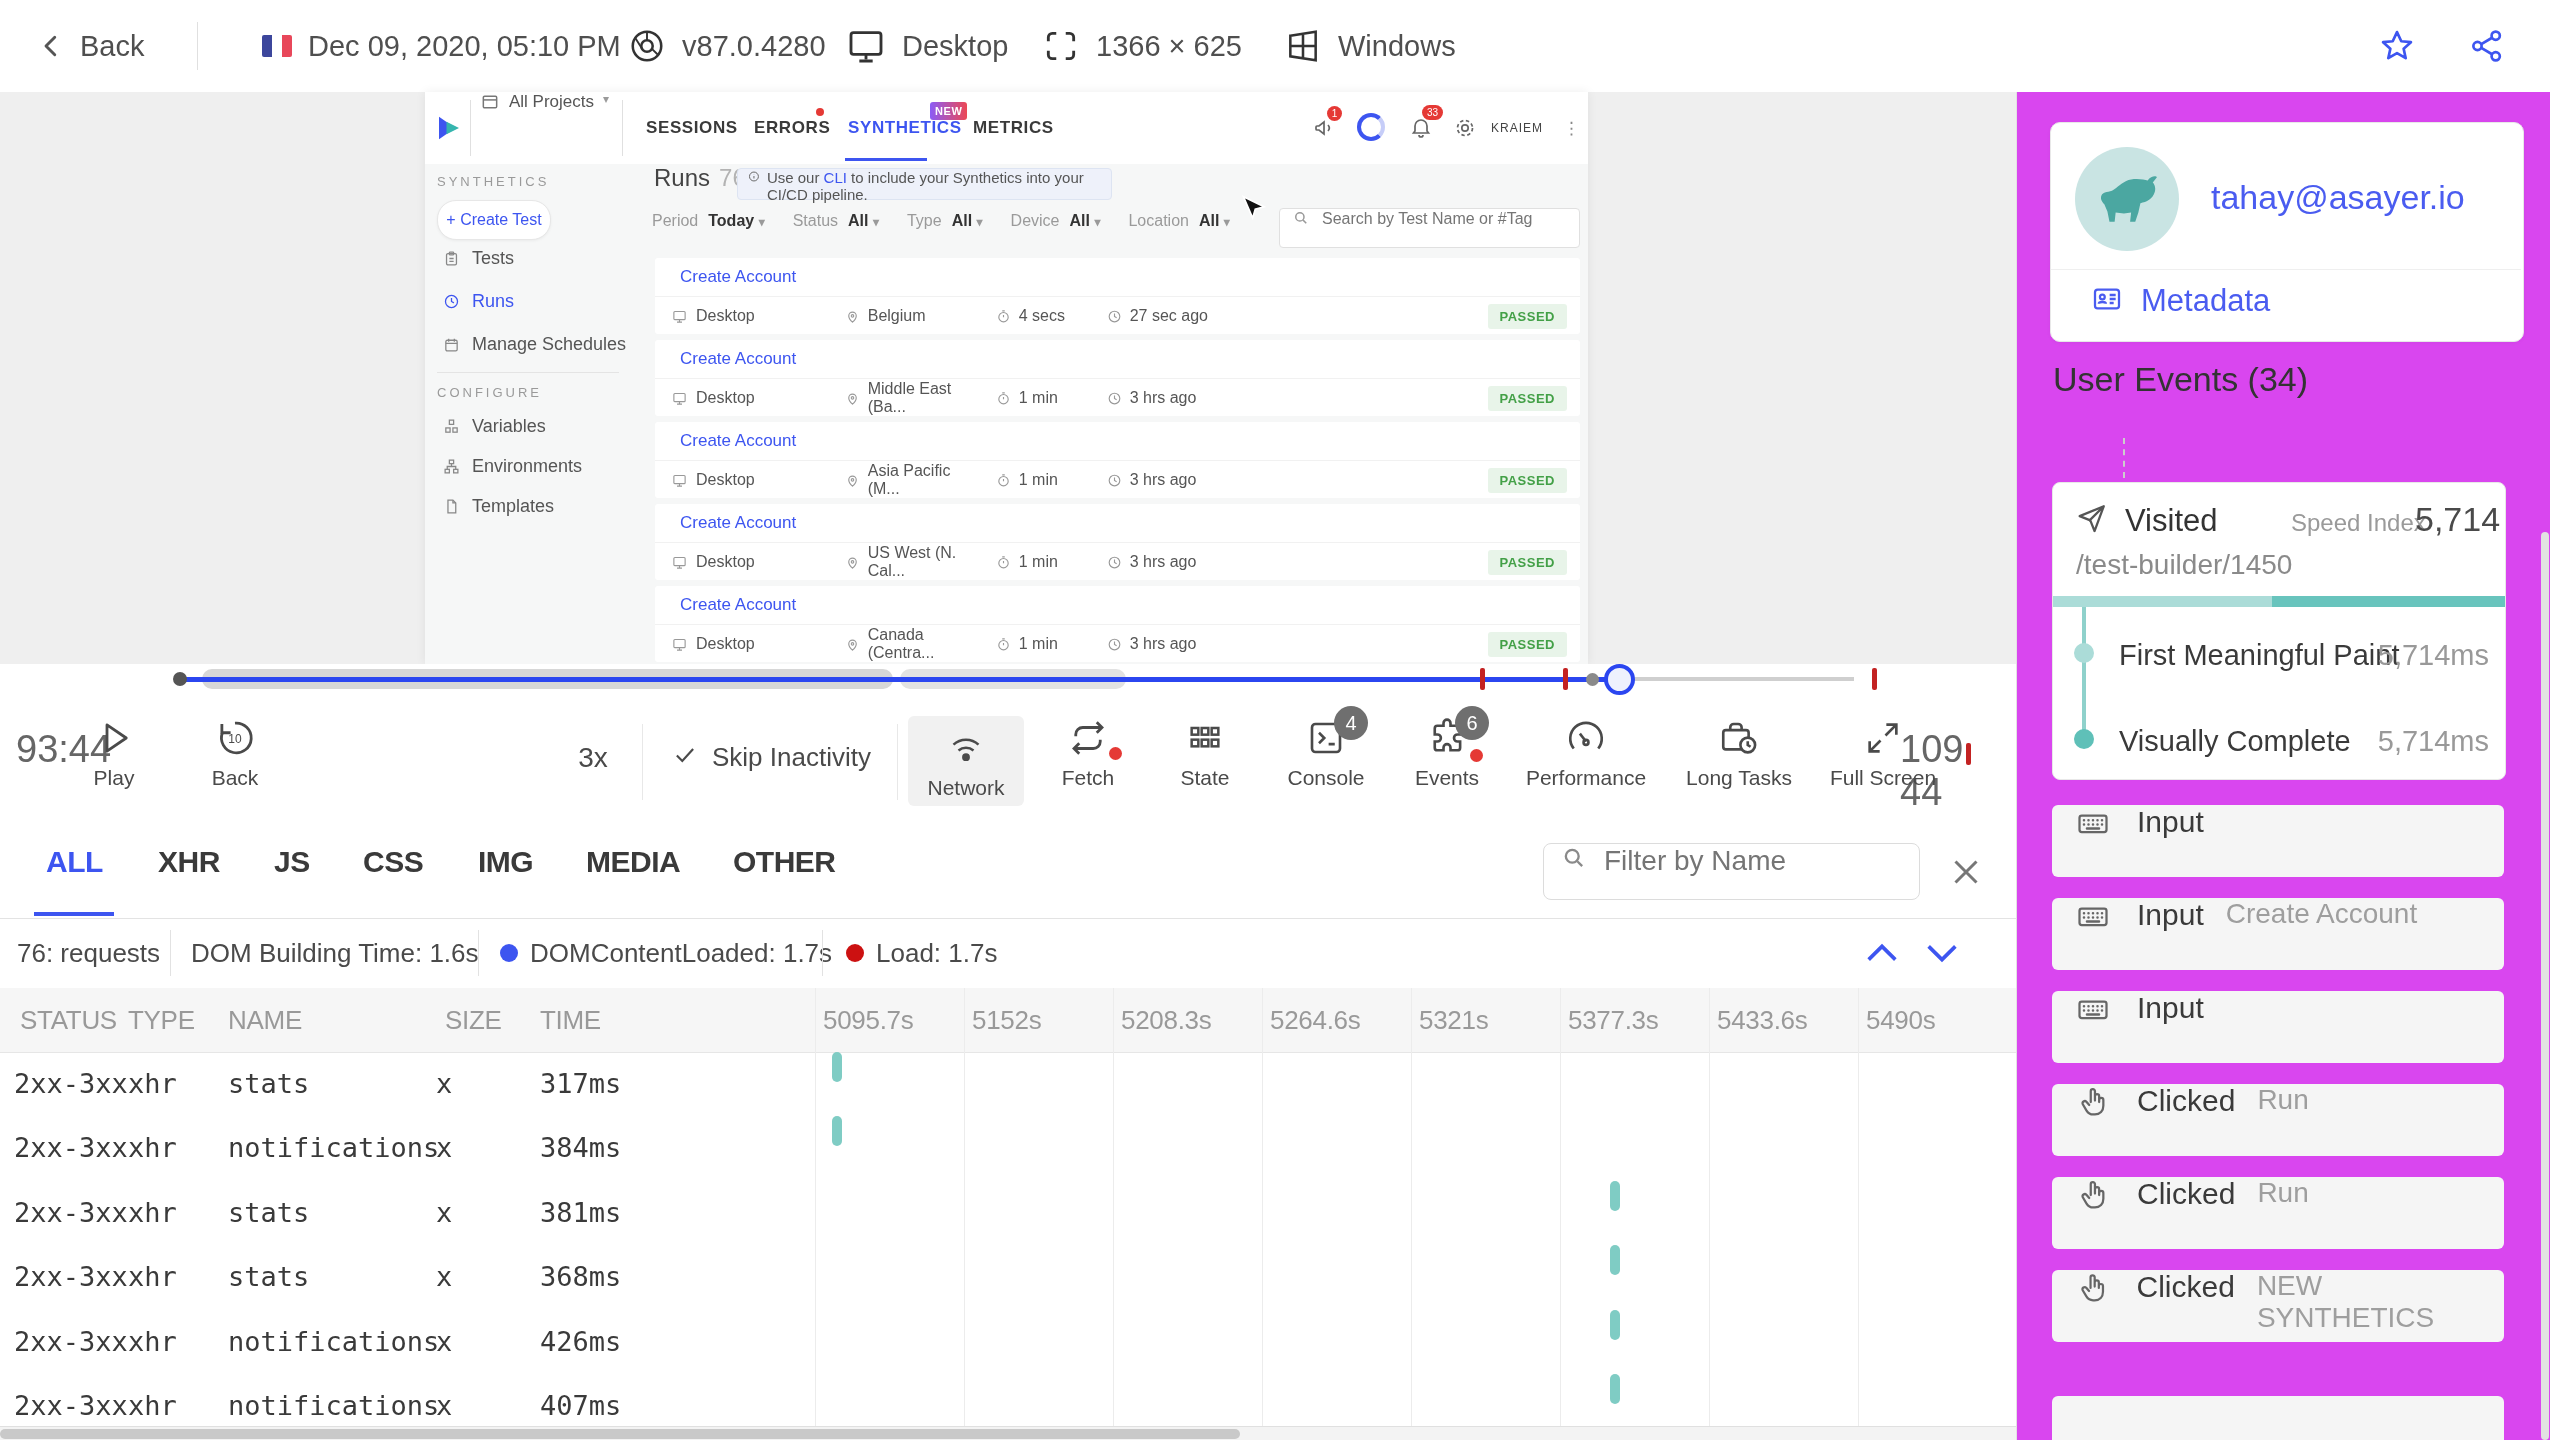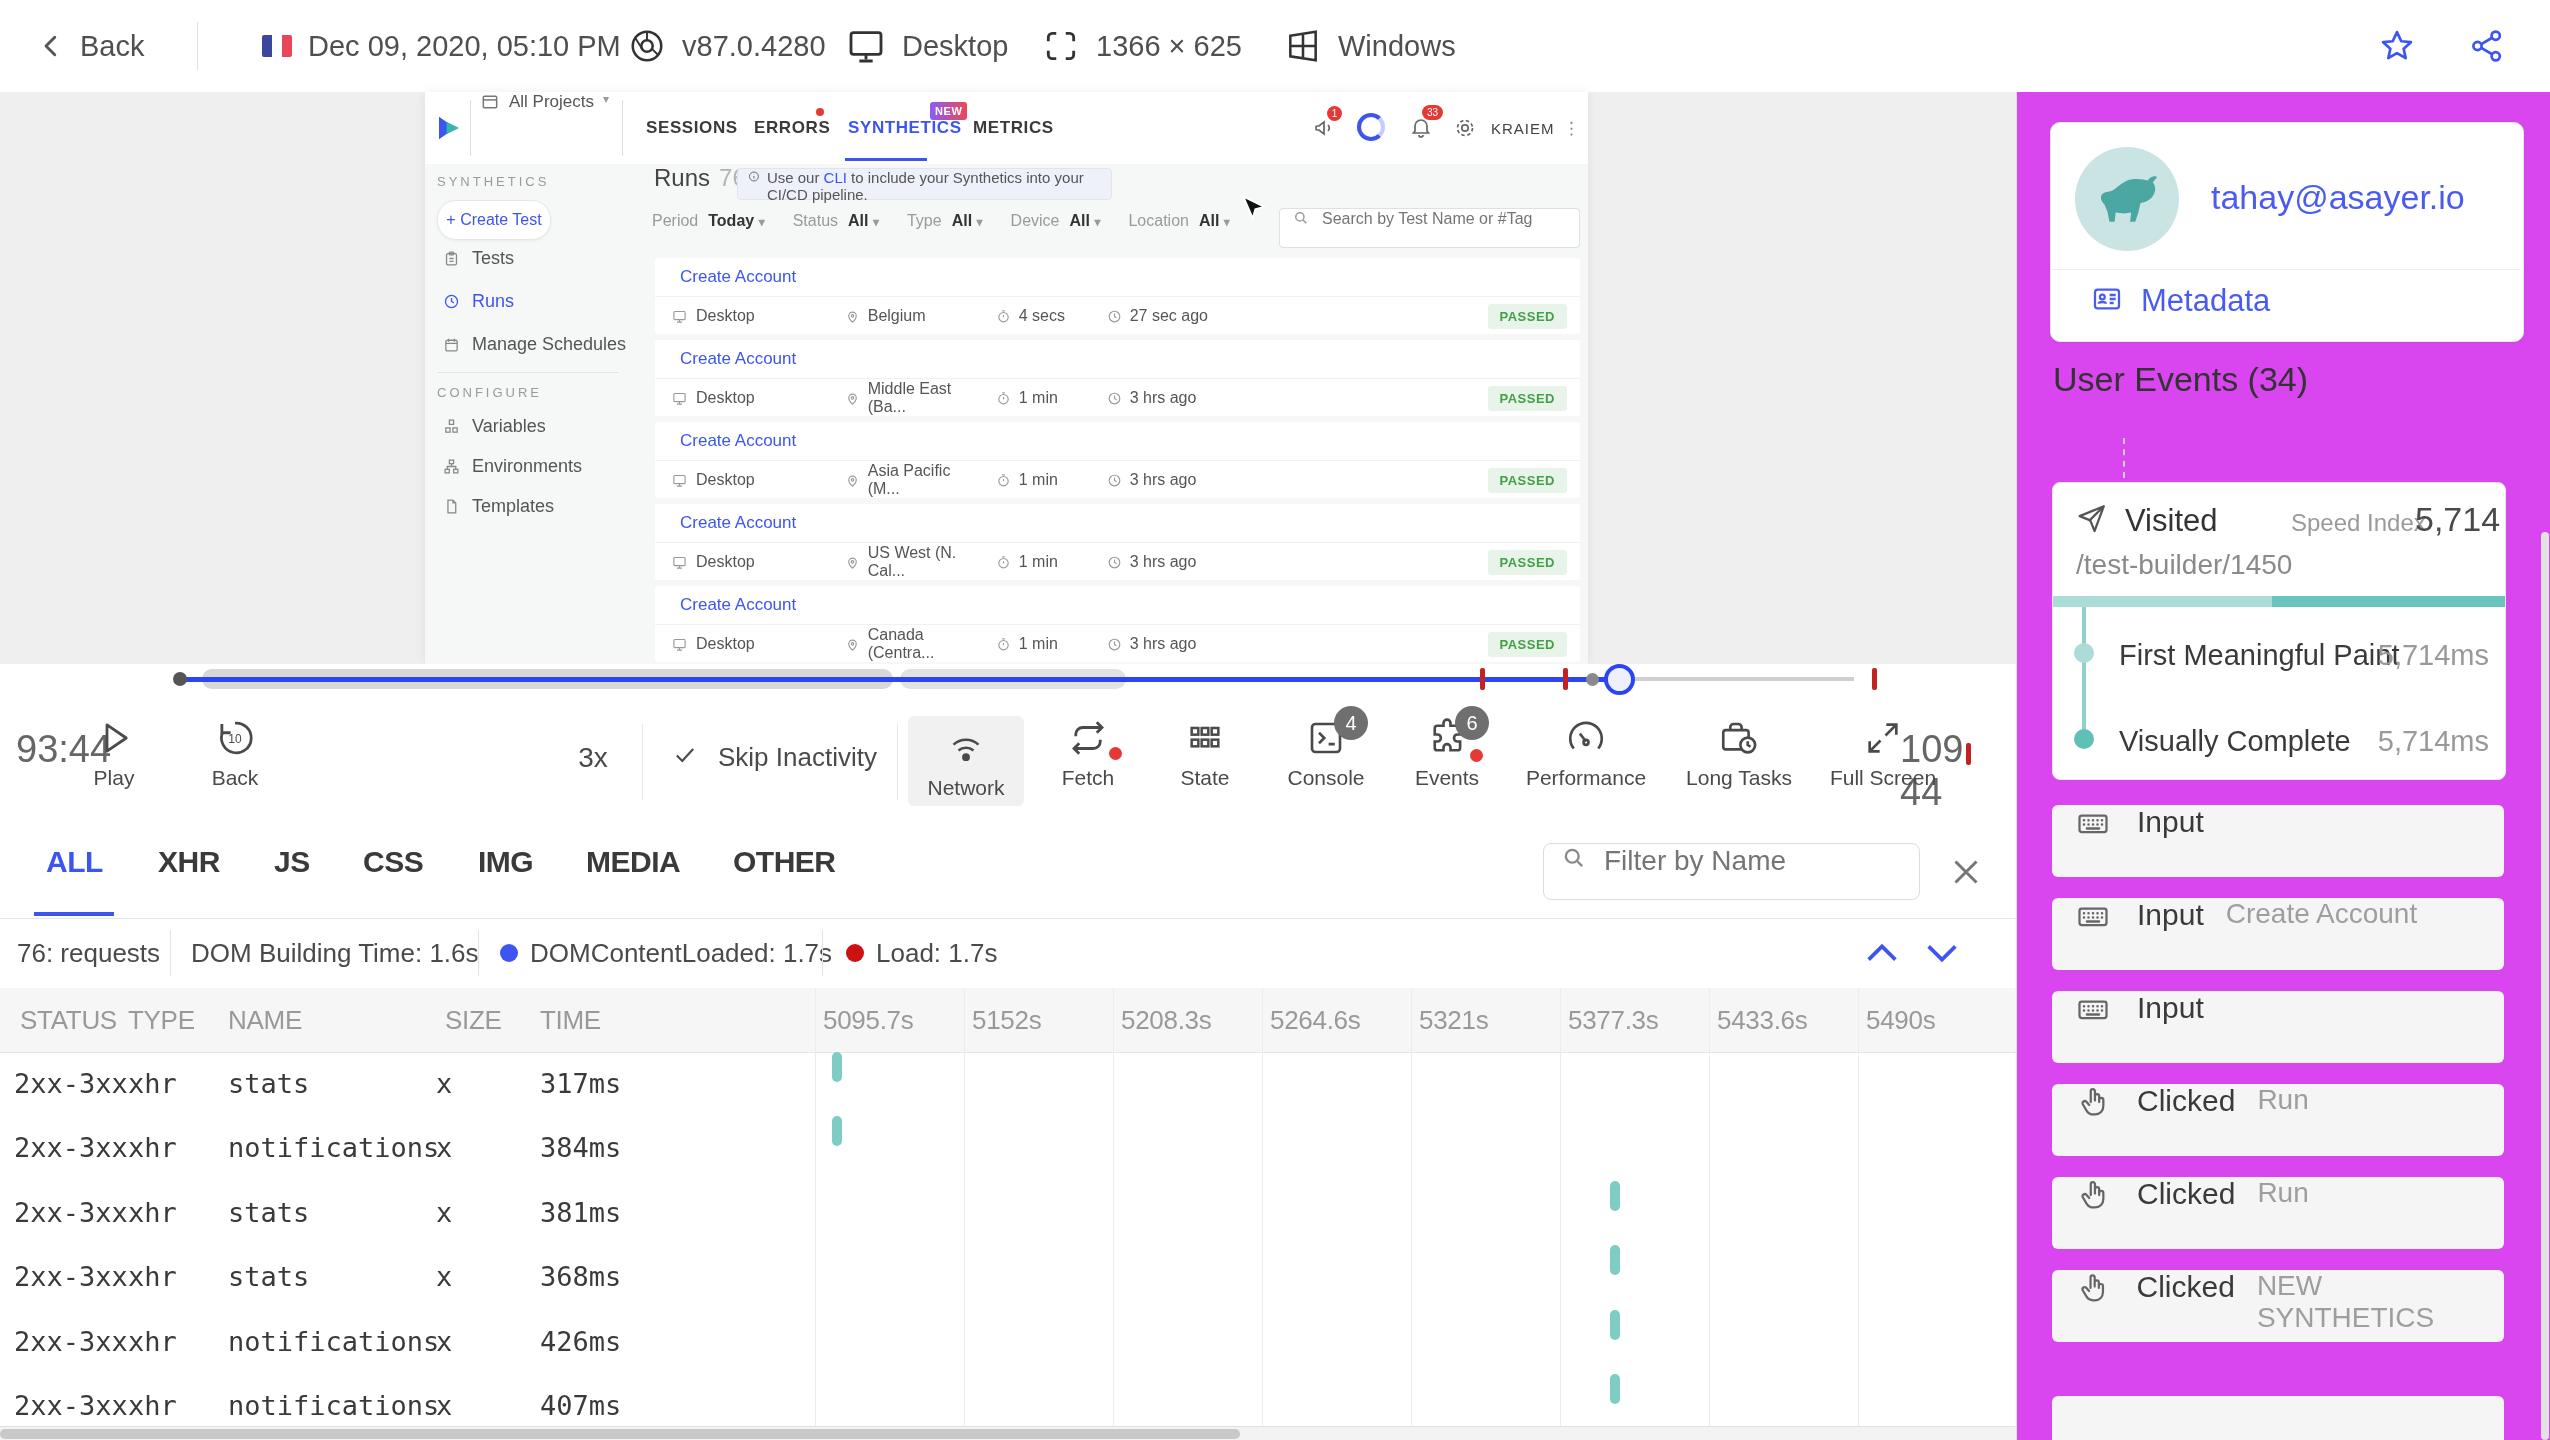--- a/index.html
+++ b/index.html
@@ -186,21 +186,21 @@
             <path d="M6 16v-5a6 6 0 0 1 12 0v5l1.5 2h-15zM10 20a2 2 0 0 0 4 0"></path>
           </svg>
         <span class="abs" style="left:13px;top:-10px;min-width:17px;height:15px;border-radius:8px;background:#e53935;color:#fff;font-size:10px;display:flex;align-items:center;justify-content:center;padding:0 2px">33</span>
       </span>
       <span class="abs" style="left:1028px;top:24px">
         <svg width="24" height="24" viewBox="0 0 24 24" fill="none" stroke="#666" stroke-width="1.7">
             <circle cx="12" cy="12" r="3.2"></circle>
             <circle cx="12" cy="12" r="7.5" stroke-dasharray="3.4 2.6"></circle>
           </svg>
       </span>
-      <span class="abs" style="left:1066px;top:0;height:72px;display:flex;align-items:center;font-size:15px;letter-spacing:1px;color:#444">KRAIEM</span>
+      <span class="abs" style="left:1066px;top:0;height:72px;display:flex;align-items:center;font-size:12px;letter-spacing:1px;color:#444">KRAIEM</span>
       <span class="abs" style="left:1138px;top:26px;font-size:17px;color:#888">⋮</span>
     </div>
 
     <div class="app-body"></div>
     <div class="side-label" style="left:12px;top:82px">SYNTHETICS</div>
     <div class="abs" style="left:12px;top:108px;width:112px;height:38px;background:#fff;border:1px solid #e7e7e7;border-radius:19px;display:flex;align-items:center;justify-content:center;font-size:16px;color:#3d55f0;box-shadow:0 1px 3px rgba(0,0,0,.05)">+ Create Test</div>
     <div class="side-item" style="left:18px;top:156px">
       <svg width="17" height="17" viewBox="0 0 24 24" fill="none" stroke="#888" stroke-width="1.8">
           <rect x="5" y="5" width="14" height="16" rx="2"></rect>
           <rect x="9" y="3" width="6" height="4" rx="1"></rect>
@@ -456,21 +456,21 @@
       <svg width="42" height="42" viewBox="0 0 24 24" fill="none" stroke="#4a4a4a" stroke-width="1.6">
           <path d="M4.5 4v5h5"></path>
           <path d="M4.8 9A8.5 8.5 0 1 0 12 3.5"></path>
         </svg>
       <span style="position:absolute;font-size:12px;color:#4a4a4a;top:18px">10</span>
     </div>
     <div class="lb">Back</div>
   </div>
   <div class="abs" style="left:560px;top:78px;width:66px;text-align:center;font-size:28px;color:#4a4a4a">3x</div>
   <div class="vdiv" style="left:642px;top:60px;height:76px;background:#e8e8e8"></div>
-  <div class="abs flex" style="left:672px;top:78px;gap:20px">
+  <div class="abs flex" style="left:672px;top:78px;gap:14px">
     <svg width="26" height="26" viewBox="0 0 24 24" fill="none" stroke="#4a4a4a" stroke-width="2">
         <path d="M4.5 12.5 9.5 17.5 19.5 6.5"></path>
       </svg>
     <span style="font-size:26px;color:#4a4a4a">Skip Inactivity</span>
   </div>
   <div class="vdiv" style="left:897px;top:60px;height:76px;background:#e8e8e8"></div>
 
   <div class="ctrl" style="left:908px;width:116px;top:52px;height:90px;background:#f1f1f1;border-radius:6px">
     <div class="ic" style="margin-top:8px">
         <svg width="44" height="40" viewBox="0 0 24 24" fill="none" stroke="#4a4a4a" stroke-width="1.5">

